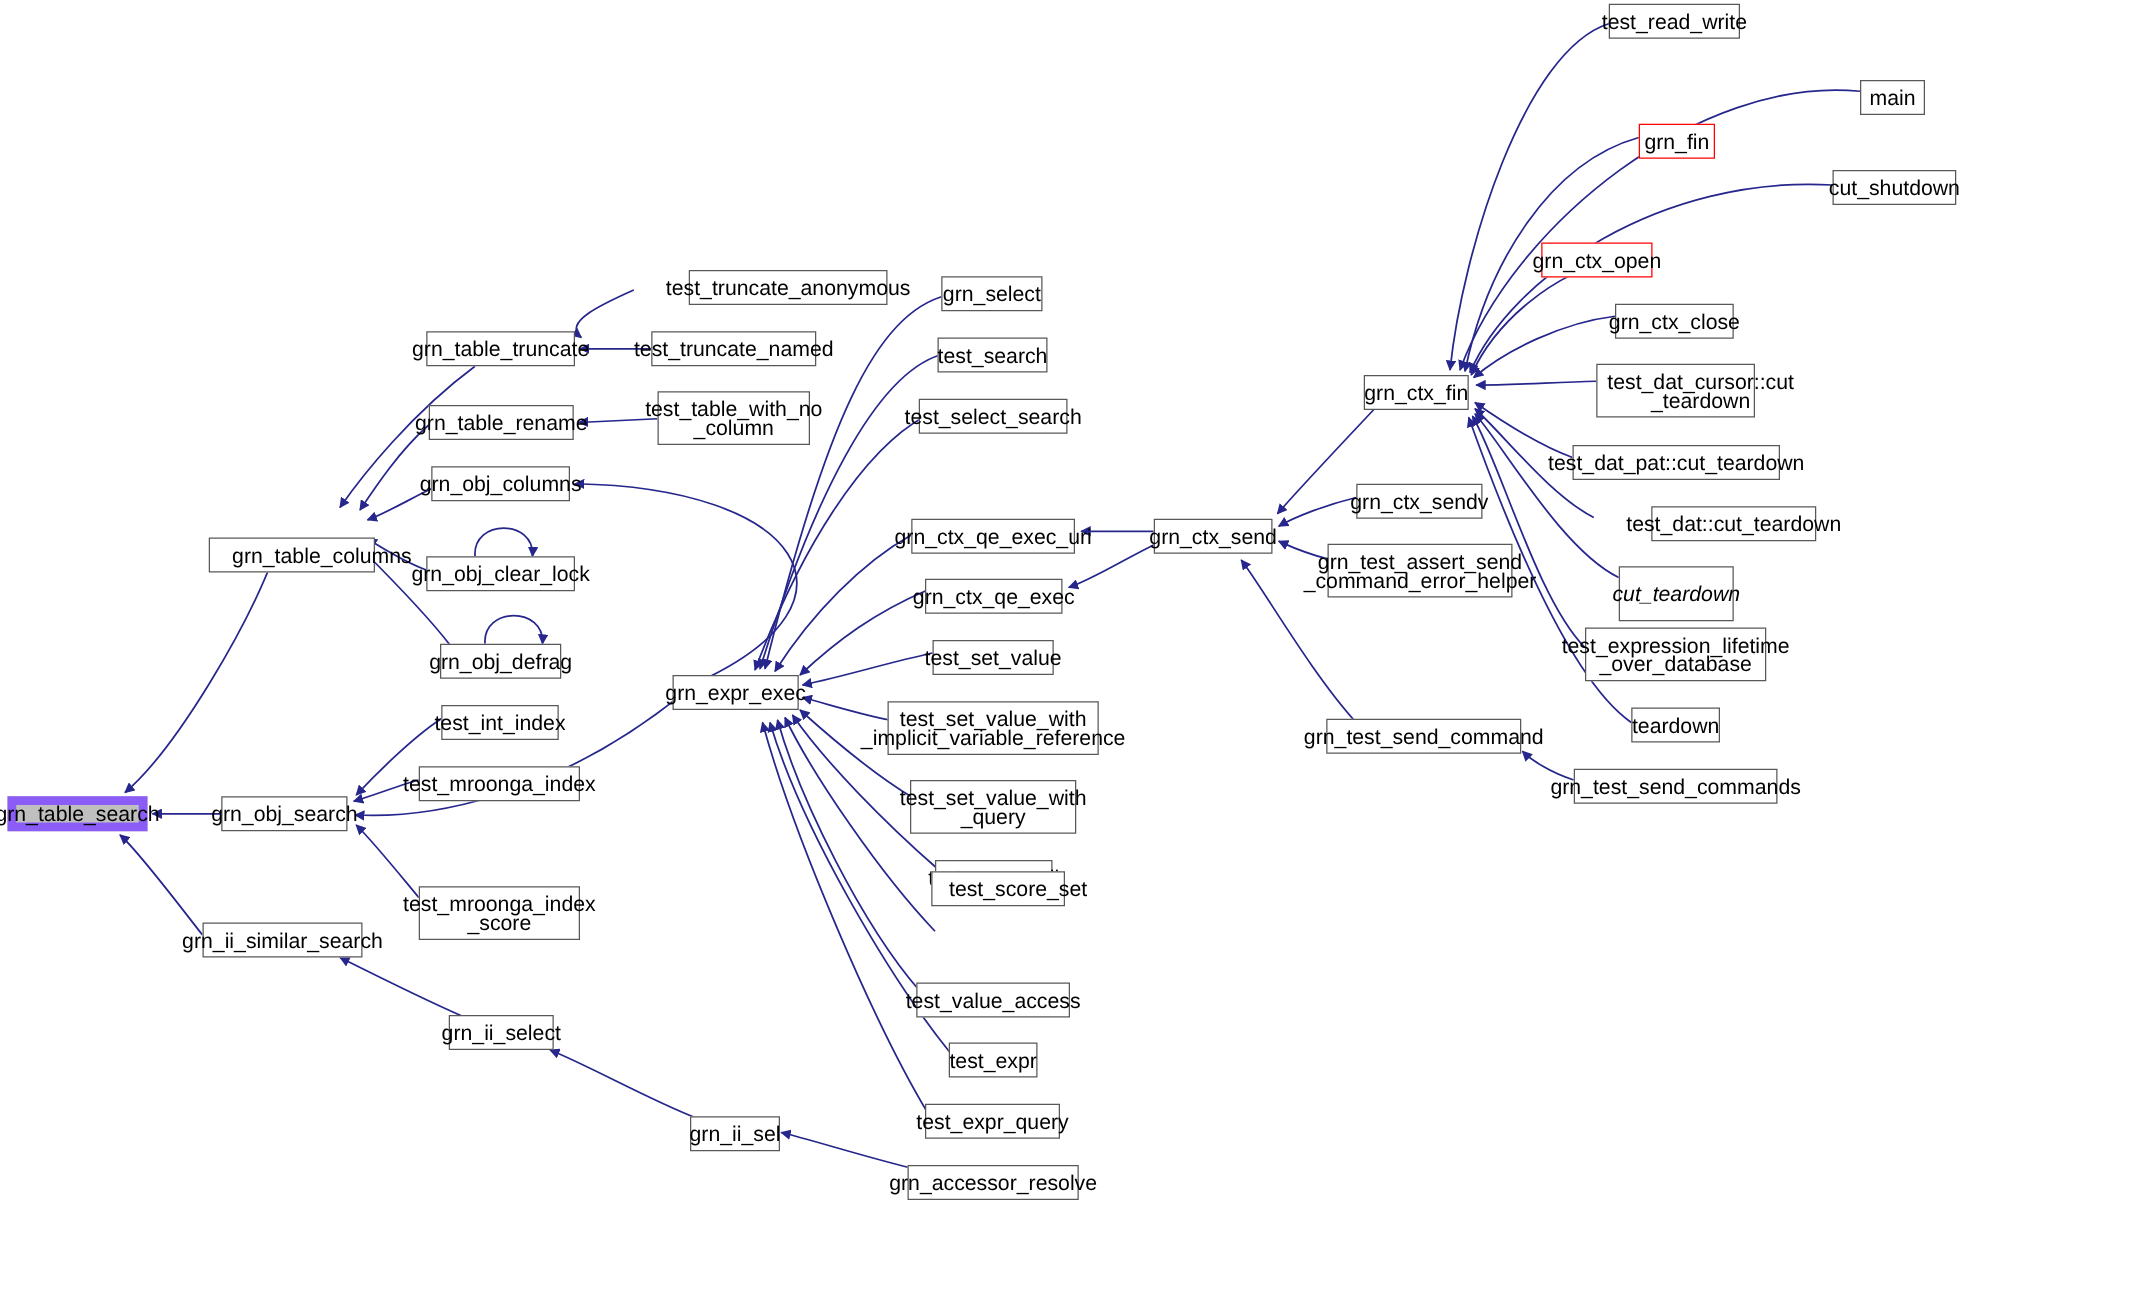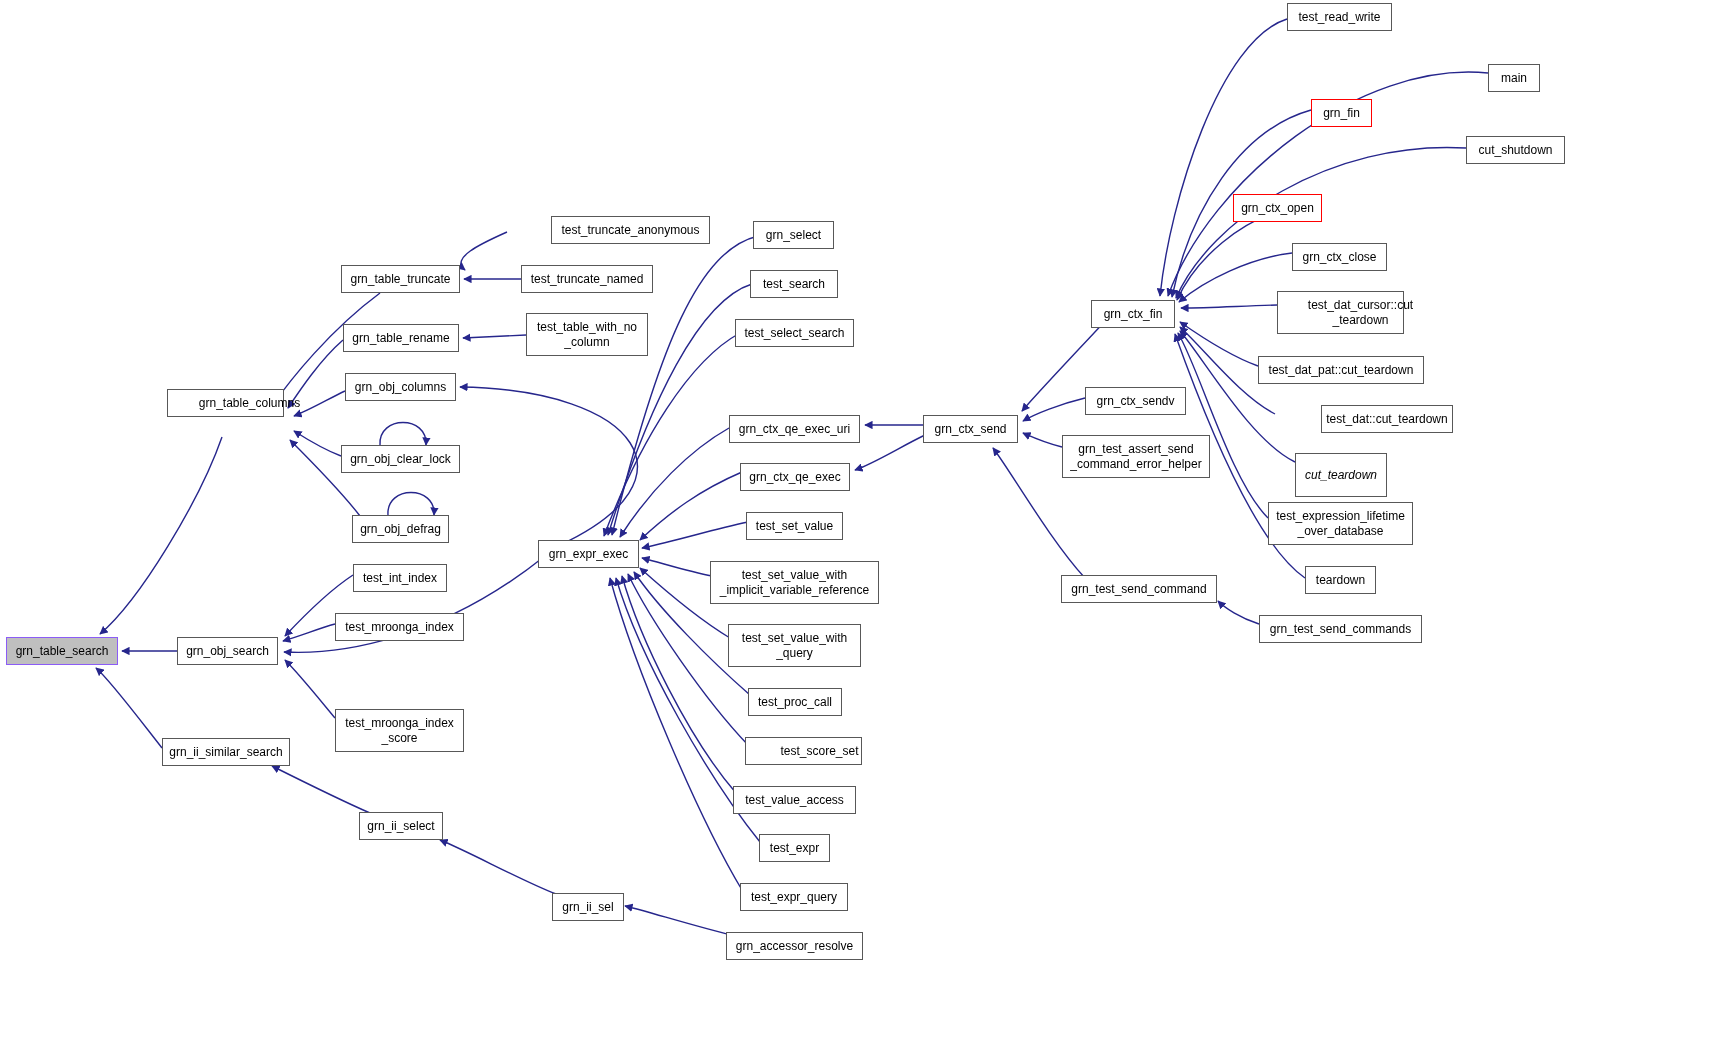--- a/index.html
+++ b/index.html
@@ -10,33 +10,33 @@
     font-family:"Liberation Sans", sans-serif;
     overflow:hidden;
   }
   #edges{position:absolute;left:0;top:0;width:1712px;height:1053px;}
   .node{
     position:absolute;
     box-sizing:border-box;
     border:1px solid #585858;
     background:#ffffff;
     color:#000000;
-    font-size:12px;
+    font-size:17px;
     line-height:15px;
     display:flex;
     align-items:center;
     justify-content:center;
     text-align:center;
     white-space:pre-line;
     letter-spacing:0px;
     z-index:5;
   }
   .node.current{
     background:#bfbfbf;
-    border:1px solid #8b5cf6;
+    border:7px solid #8b5cf6;
   }
   .node.red{
     border:1px solid #ff0000;
   }
 </style>
 </head>
 <body>
 
 <div id="canvas">
   <svg id="edges" viewBox="0 0 1712 1053" xmlns="http://www.w3.org/2000/svg">
@@ -112,21 +112,21 @@
       <path d="M1277,305 C1240,306 1210,308 1181,308"></path>
       <path d="M1258,366 C1230,356 1200,336 1180,322"></path>
       <path d="M1275,414 C1240,396 1205,350 1180,327"></path>
       <path d="M1295,462 C1250,440 1205,360 1180,331"></path>
       <path d="M1268,518 C1230,480 1200,370 1178,333"></path>
       <path d="M1305,578 C1250,540 1195,390 1175,334"></path>
     </g>
   </svg>
 <div class="node current" style="left: 6px; top: 637px; width: 112px; height: 28px;">grn_table_search</div>
     <div class="node" style="left: 177px; top: 637px; width: 101px; height: 28px;">grn_obj_search</div>
-    <div class="node" style="left: 167px; top: 389px; width: 117px; height: 28px; padding-left: 48px;">grn_table_columns</div>
+    <div class="node" style="left: 167px; top: 430px; width: 133px; height: 28px; padding-left: 48px;">grn_table_columns</div>
     <div class="node" style="left: 341px; top: 265px; width: 119px; height: 28px;">grn_table_truncate</div>
     <div class="node" style="left: 343px; top: 324px; width: 116px; height: 28px;">grn_table_rename</div>
     <div class="node" style="left: 345px; top: 373px; width: 111px; height: 28px;">grn_obj_columns</div>
     <div class="node" style="left: 341px; top: 445px; width: 119px; height: 28px;">grn_obj_clear_lock</div>
     <div class="node" style="left: 352px; top: 515px; width: 97px; height: 28px;">grn_obj_defrag</div>
     <div class="node" style="left: 507px; top: 216px; width: 159px; height: 28px; margin-left: 44px;">test_truncate_anonymous</div>
     <div class="node" style="left: 521px; top: 265px; width: 132px; height: 28px;">test_truncate_named</div>
     <div class="node" style="left: 526px; top: 313px; width: 122px; height: 43px;">test_table_with_no
 _column</div>
     <div class="node" style="left: 353px; top: 564px; width: 94px; height: 28px;">test_int_index</div>
@@ -141,21 +141,21 @@
     <div class="node" style="left: 750px; top: 270px; width: 88px; height: 28px;">test_search</div>
     <div class="node" style="left: 735px; top: 319px; width: 119px; height: 28px;">test_select_search</div>
     <div class="node" style="left: 729px; top: 415px; width: 131px; height: 28px;">grn_ctx_qe_exec_uri</div>
     <div class="node" style="left: 740px; top: 463px; width: 110px; height: 28px;">grn_ctx_qe_exec</div>
     <div class="node" style="left: 746px; top: 512px; width: 97px; height: 28px;">test_set_value</div>
     <div class="node" style="left: 710px; top: 561px; width: 169px; height: 43px;">test_set_value_with
 _implicit_variable_reference</div>
     <div class="node" style="left: 728px; top: 624px; width: 133px; height: 43px;">test_set_value_with
 _query</div>
     <div class="node" style="left: 748px; top: 688px; width: 94px; height: 28px;">test_proc_call</div>
-    <div class="node" style="left: 745px; top: 737px; width: 117px; height: 28px; padding-left: 32px;">test_score_set</div>
+    <div class="node" style="left: 745px; top: 697px; width: 107px; height: 28px; padding-left: 32px;">test_score_set</div>
     <div class="node" style="left: 733px; top: 786px; width: 123px; height: 28px;">test_value_access</div>
     <div class="node" style="left: 759px; top: 834px; width: 71px; height: 28px;">test_expr</div>
     <div class="node" style="left: 740px; top: 883px; width: 108px; height: 28px;">test_expr_query</div>
     <div class="node" style="left: 726px; top: 932px; width: 137px; height: 28px;">grn_accessor_resolve</div>
     <div class="node" style="left: 923px; top: 415px; width: 95px; height: 28px;">grn_ctx_send</div>
     <div class="node" style="left: 1085px; top: 387px; width: 101px; height: 28px;">grn_ctx_sendv</div>
     <div class="node" style="left: 1062px; top: 435px; width: 148px; height: 43px;">grn_test_assert_send
 _command_error_helper</div>
     <div class="node" style="left: 1061px; top: 575px; width: 156px; height: 28px;">grn_test_send_command</div>
     <div class="node" style="left: 1259px; top: 615px; width: 163px; height: 28px;">grn_test_send_commands</div>

